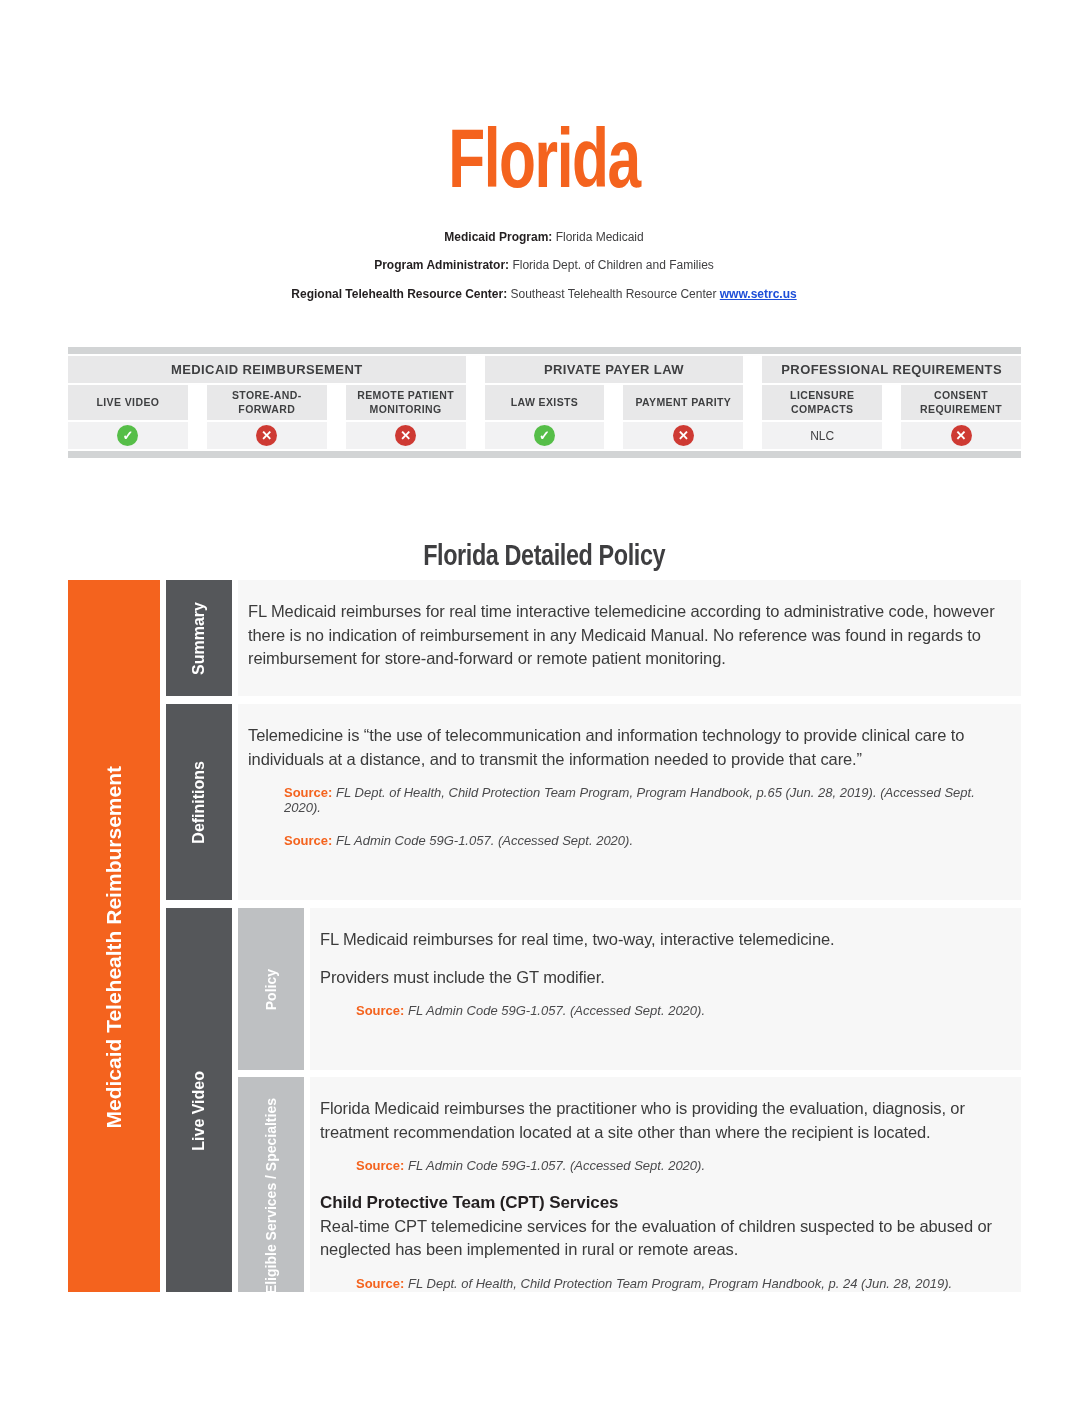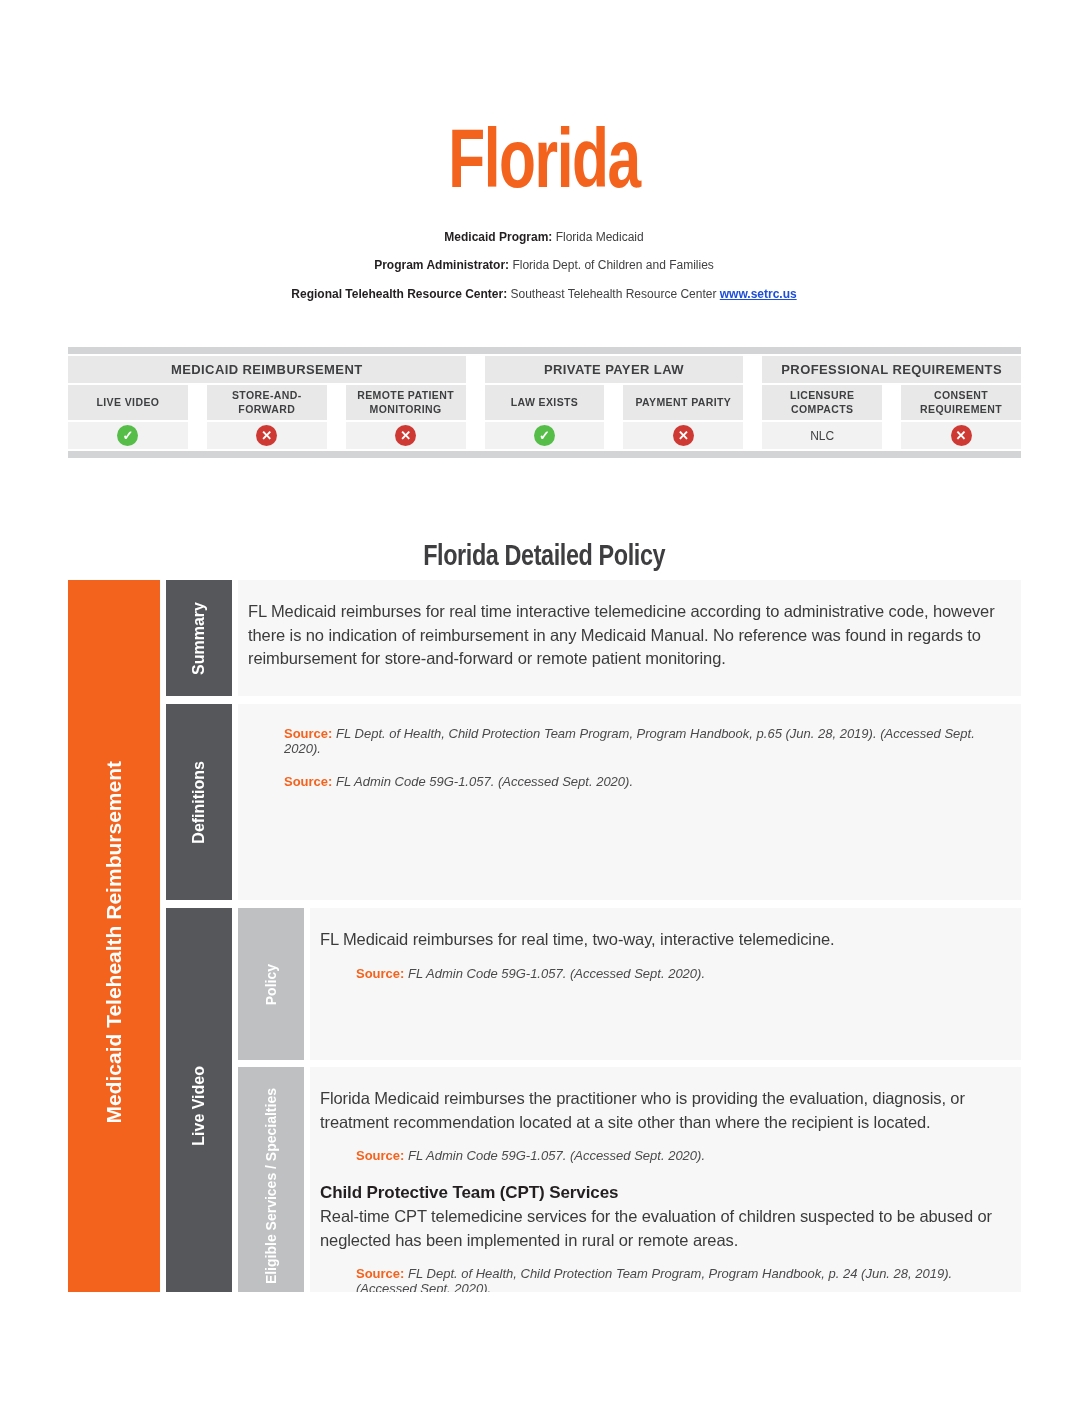--- a/index.html
+++ b/index.html
@@ -161,37 +161,39 @@
             </div>
           </div>
         </div>
         <div class="sec-row">
           <div class="sec-label">
             <span class="vlabel">Definitions</span>
           </div>
           <div class="subs">
             <div class="sub-row" style="min-height: 196px;">
               <div class="cell">
+                <p class="body">Telemedicine is “the use of telecommunication and information technology to provide clinical care to individuals at a distance, and to transmit the information needed to provide that care.”</p>
                 <p class="src"><span class="src-label">Source: </span><span class="src-text">FL Dept. of Health, Child Protection Team Program, Program Handbook, p.65 (Jun. 28, 2019).  (Accessed Sept. 2020).</span></p>
                 <p class="src"><span class="src-label">Source: </span><span class="src-text">FL Admin Code 59G-1.057. (Accessed Sept. 2020).</span></p>
               </div>
             </div>
           </div>
         </div>
         <div class="sec-row">
           <div class="sec-label">
             <span class="vlabel">Live Video</span>
           </div>
           <div class="subs">
             <div class="sub-row" style="min-height: 130px;">
               <div class="sub-label">
                 <span class="vlabel">Policy</span>
               </div>
               <div class="cell">
                 <p class="body">FL Medicaid reimburses for real time, two-way, interactive telemedicine.</p>
+                <p class="body">Providers must include the GT modifier.</p>
                 <p class="src"><span class="src-label">Source: </span><span class="src-text">FL Admin Code 59G-1.057. (Accessed Sept. 2020).</span></p>
               </div>
             </div>
             <div class="sub-row" style="min-height: 237px;">
               <div class="sub-label">
                 <span class="vlabel">Eligible Services / Specialties</span>
               </div>
               <div class="cell">
                 <p class="body">Florida Medicaid reimburses the practitioner who is providing the evaluation, diagnosis, or treatment recommendation located at a site other than where the recipient is located.</p>
                 <p class="src"><span class="src-label">Source: </span><span class="src-text">FL Admin Code 59G-1.057. (Accessed Sept. 2020).</span></p>

